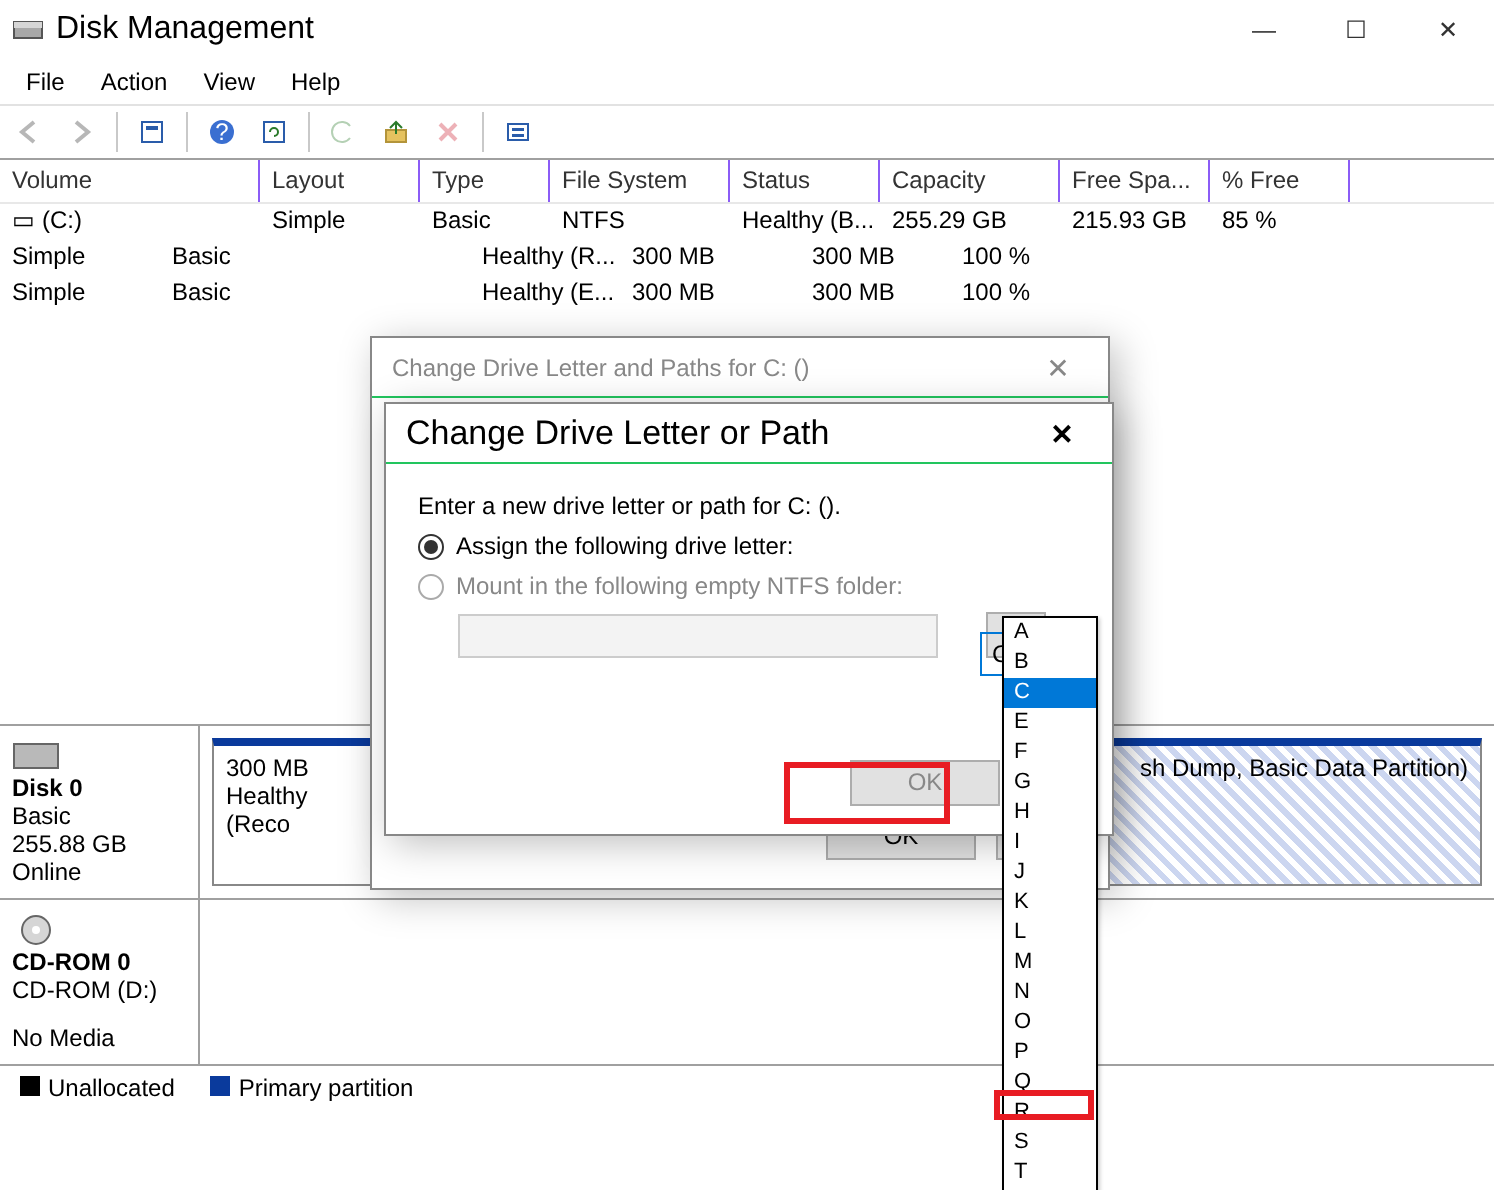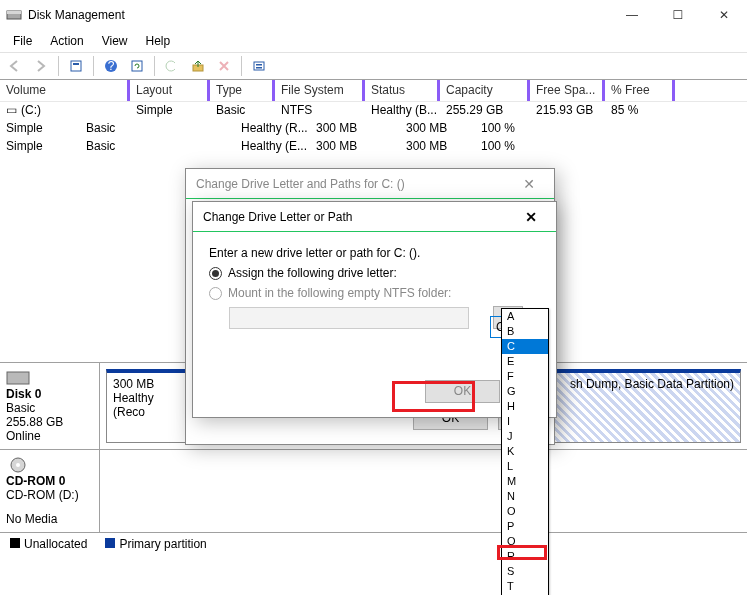--- a/index.html
+++ b/index.html
@@ -1,36 +1,36 @@
 <!DOCTYPE html>
 <html><head>
 <meta charset="utf-8">
 <style>
   * { box-sizing: border-box; font-family: "Segoe UI", Tahoma, sans-serif; font-size: 12px; }
   body { margin:0; padding:0; background:#fff; width:747px; height:595px; position:relative; overflow:hidden; }
 
   
   .titlebar { height:30px; display:flex; align-items:center; border-bottom:1px solid #fff; }
   .title-icon { width:16px; height:16px; margin:0 6px; }
-  .titlebar .title { flex:1; font-size:12px; }
+  .titlebar .title { flex:1; font-size:16px; }
   .wbtn { width:46px; height:30px; text-align:center; line-height:30px; color:#333; }
 
   
   .menubar { height:22px; display:flex; align-items:center; padding:0 4px; }
   .menubar span { padding:2px 9px; }
 
   
   .toolbar { height:28px; border-top:1px solid #e2e2e2; border-bottom:1px solid #a0a0a0; display:flex; align-items:center; padding:0 4px; gap:4px; }
   .tbtn { width:22px; height:22px; display:flex; align-items:center; justify-content:center; border:1px solid transparent; }
   .tbtn.disabled { opacity:0.35; }
   .tsep { width:1px; height:20px; background:#c9c9c9; margin:0 2px; }
 
   
   .vhead { display:flex; height:22px; border-bottom:1px solid #e8e8e8; }
-  .vhead > div { border-right:3px solid #8b5cf6; padding:3px 6px; background:#fff; font-weight:400; color:#333; }
+  .vhead > div { border-right:1px solid #8b5cf6; padding:3px 6px; background:#fff; font-weight:400; color:#333; }
 
   
   .vlist { height:56px; overflow:auto; }
   .vrow { display:flex; height:18px; }
   .vrow > div { padding:1px 6px; white-space:nowrap; overflow:hidden; }
   .vol-icon { display:inline-block; width:12px; margin-right:3px; }
 
   .col-vol{width:130px} .col-lay{width:80px} .col-type{width:65px} .col-fs{width:90px} .col-stat{width:75px} .col-cap{width:90px} .col-free{width:75px} .col-pct{width:70px}
 
   
@@ -242,21 +242,21 @@
   </div>
   <div style="height:200px"></div>
   <div class="btnrow">
     <span class="btn">OK</span>
     <span class="btn" style="min-width:40px">Ca</span>
   </div>
 </div>
 
 <div class="dialog" style="left:192px; top:201px; width:365px;">
   <div class="dlg-title">
-    <span style="font-size:12px">Change Drive Letter or Path</span>
+    <span style="font-size:17px">Change Drive Letter or Path</span>
     <span class="dlg-close" style="color:#000;font-weight:bold">✕</span>
   </div>
   <div class="dlg-body" style="position:relative;height:140px;">
     <div>Enter a new drive letter or path for C: ().</div>
     <div class="radio-row">
       <span class="radio">
           <span class="dot"></span>
         </span>
       <span>Assign the following drive letter:</span>
     </div>

